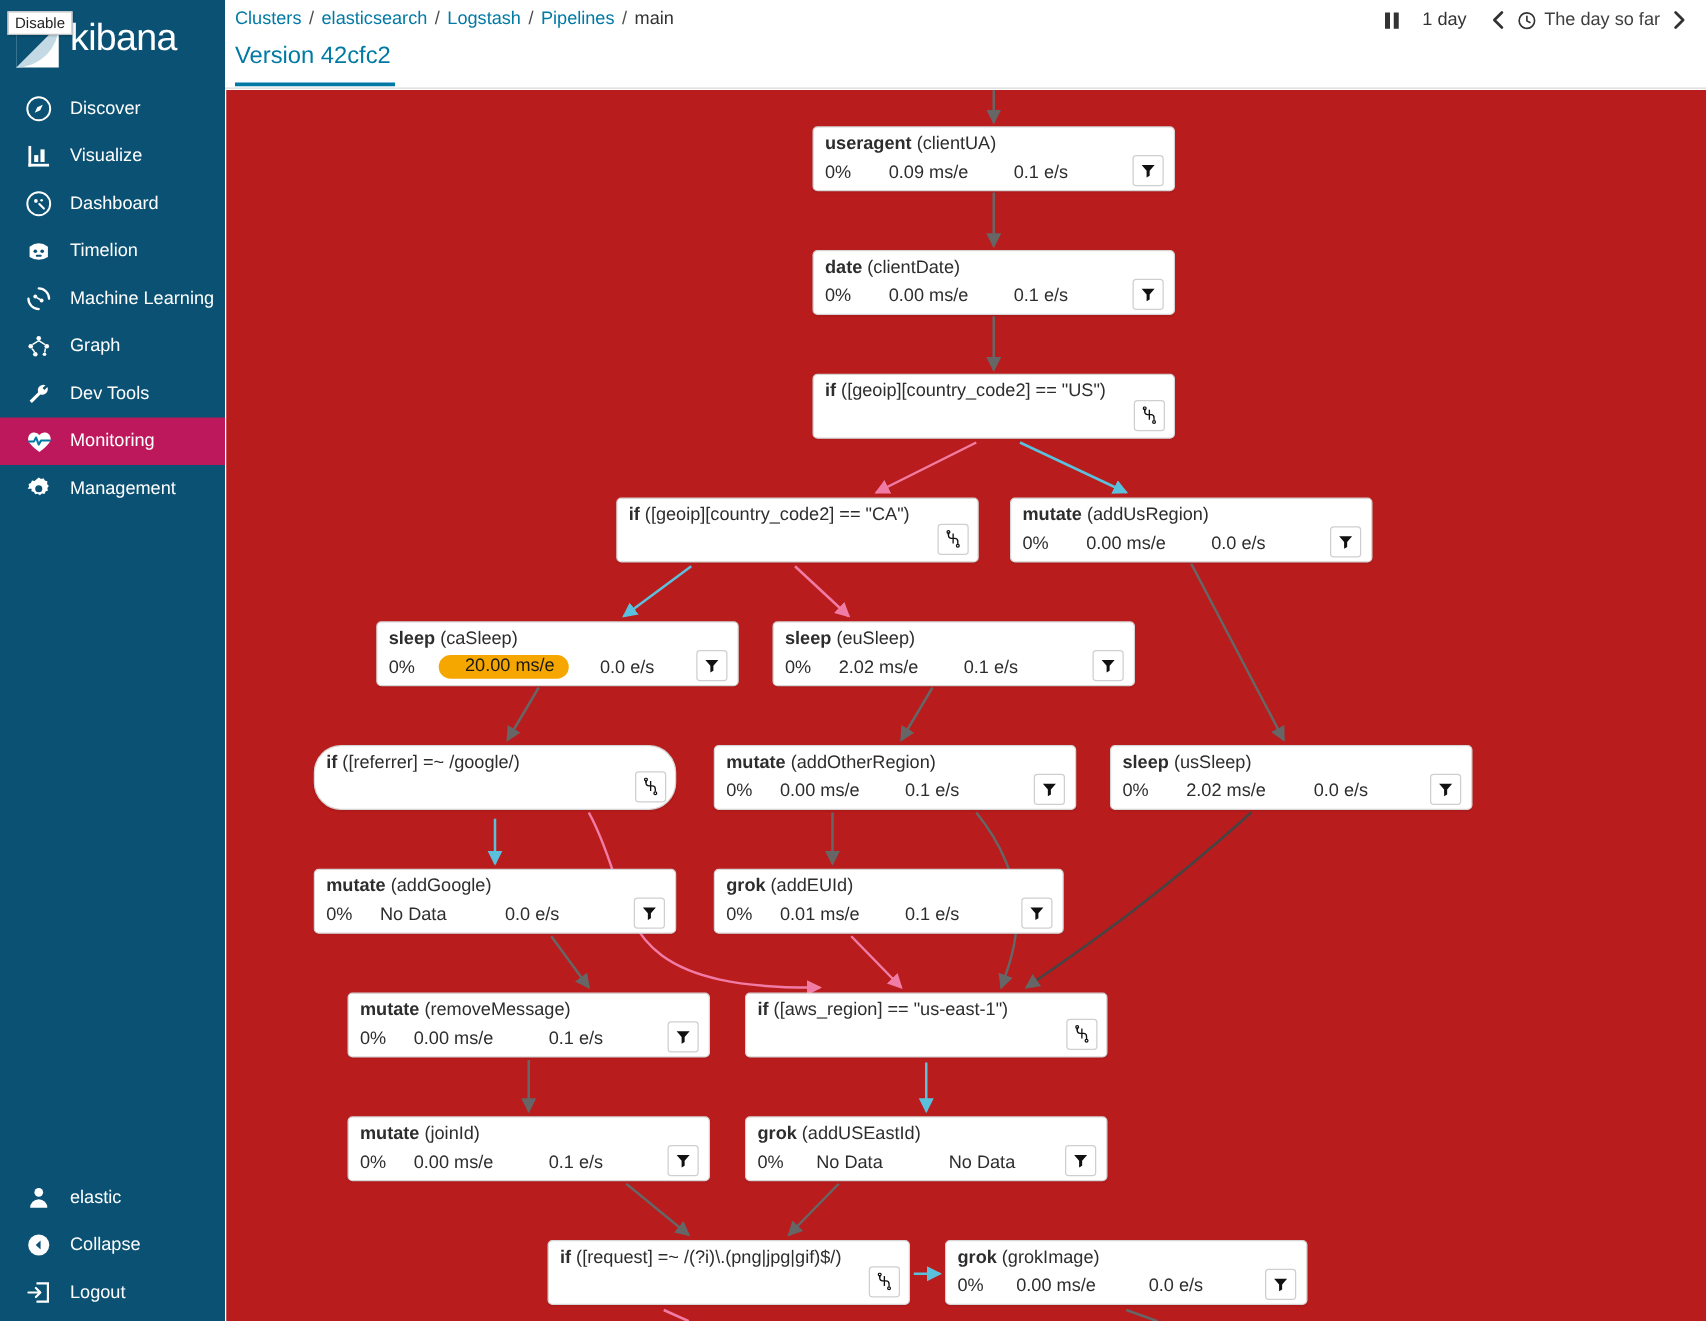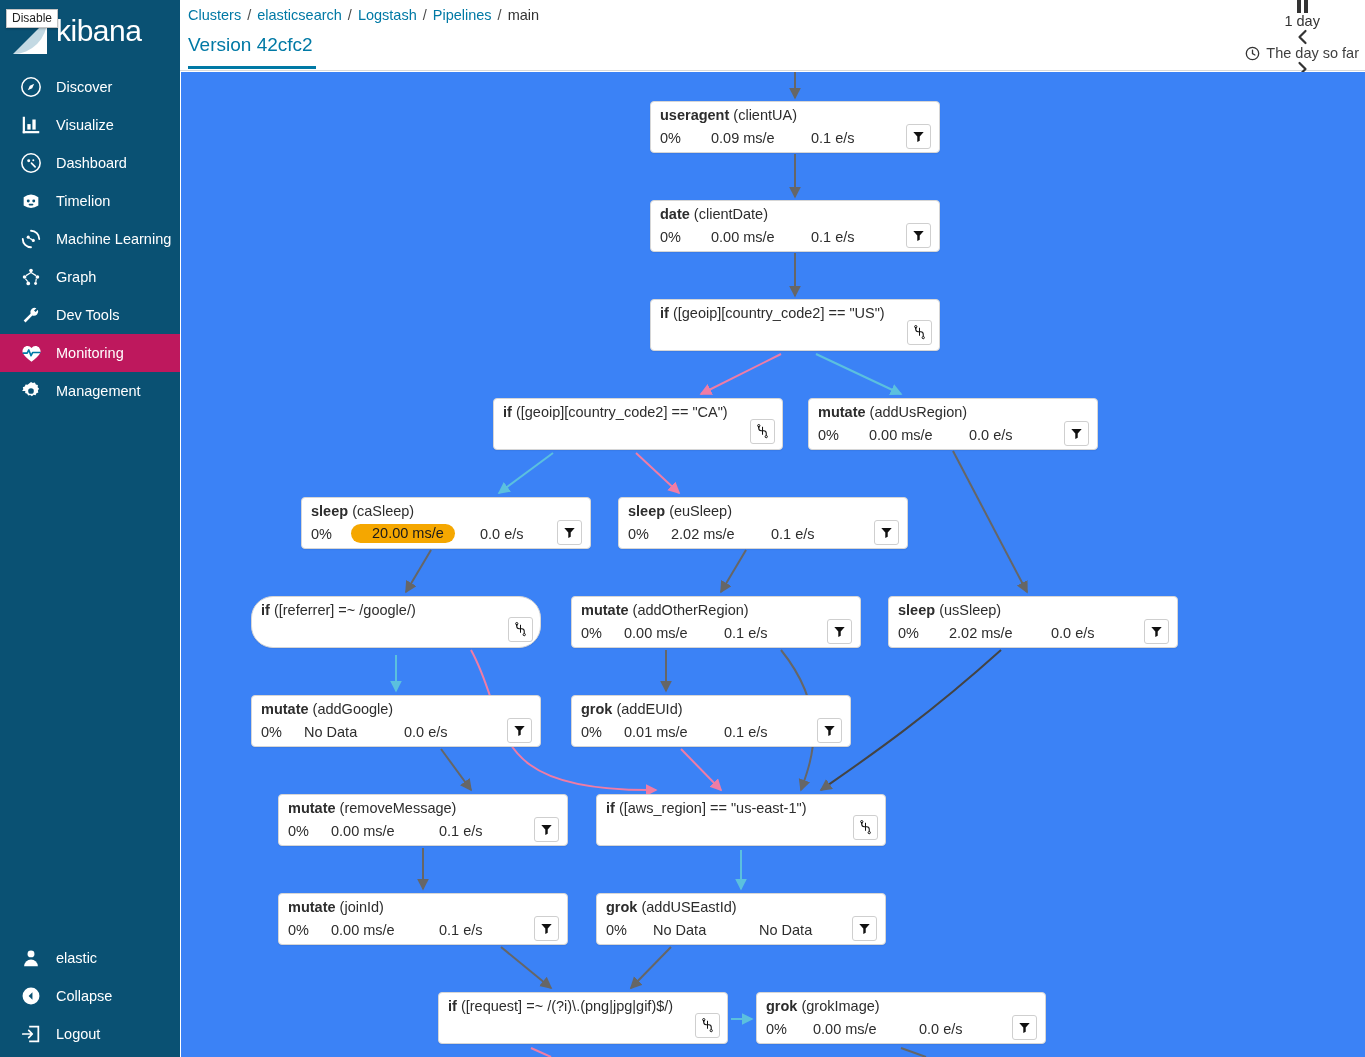--- a/index.html
+++ b/index.html
@@ -118,38 +118,37 @@
     padding: 0 3px 6px 0;
     cursor: pointer;
   }
 
   #timepicker {
     position: absolute; right: 6px; top: 0;
     height: 32px;
     display: flex; align-items: center;
     font-size: 14.5px;
     color: #3f3f3f;
-    flex-direction: column;
   }
   #timepicker .tp-btn {
     display: flex; align-items: center; justify-content: center;
     height: 32px; padding: 0 9px;
     cursor: pointer;
     color: #333;
   }
   #timepicker .tp-label { padding: 0 10px; color: #333; }
   #timepicker .tp-range { display: flex; align-items: center; gap: 6px; color: #3f3f3f; text-align: center; }
   .pause-icon { display: inline-flex; gap: 3px; }
   .pause-icon i { display: block; width: 4px; height: 13px; background: #333; }
 
   
   #canvas {
     position: absolute; left: 181px; top: 72px;
     width: 1184px; height: 985px;
-    background: #3b82f6;
+    background: #b91c1c;
     overflow: hidden;
   }
   #edges { position: absolute; left: 0; top: 0; width: 1184px; height: 985px; }
 
   .node {
     position: absolute;
     background: #ffffff;
     border: 1px solid #d6d6d6;
     border-radius: 4px;
     box-shadow: 0 1px 1px rgba(0,0,0,.06);

